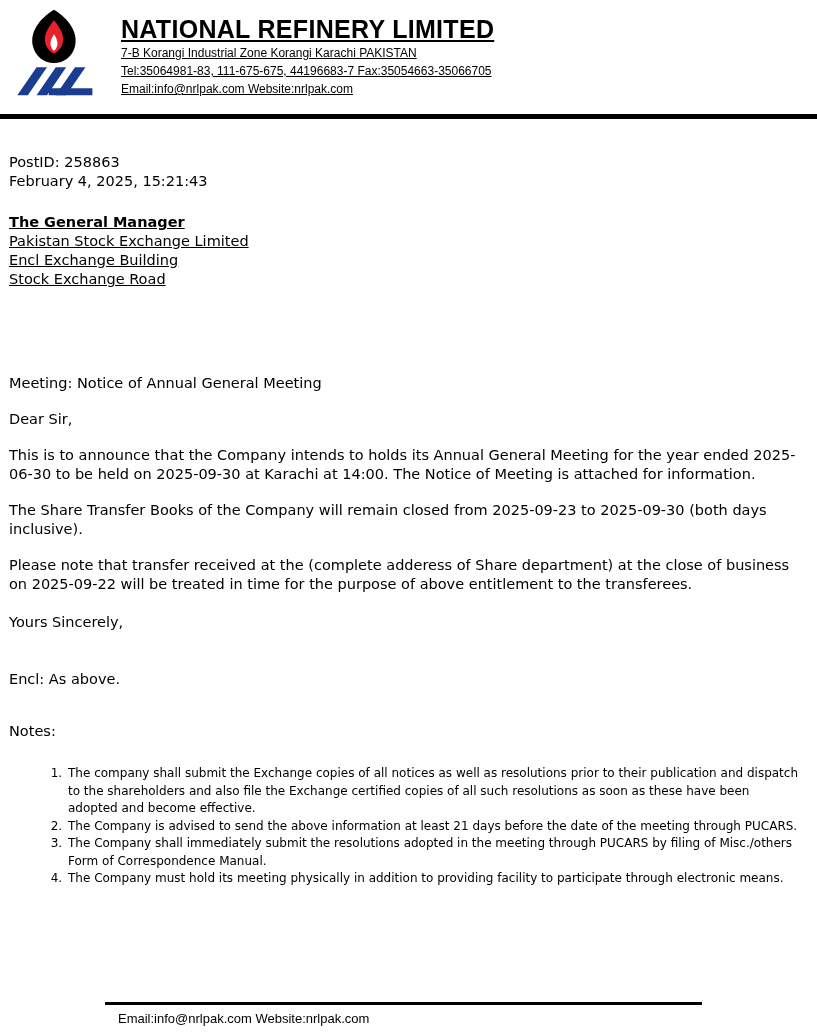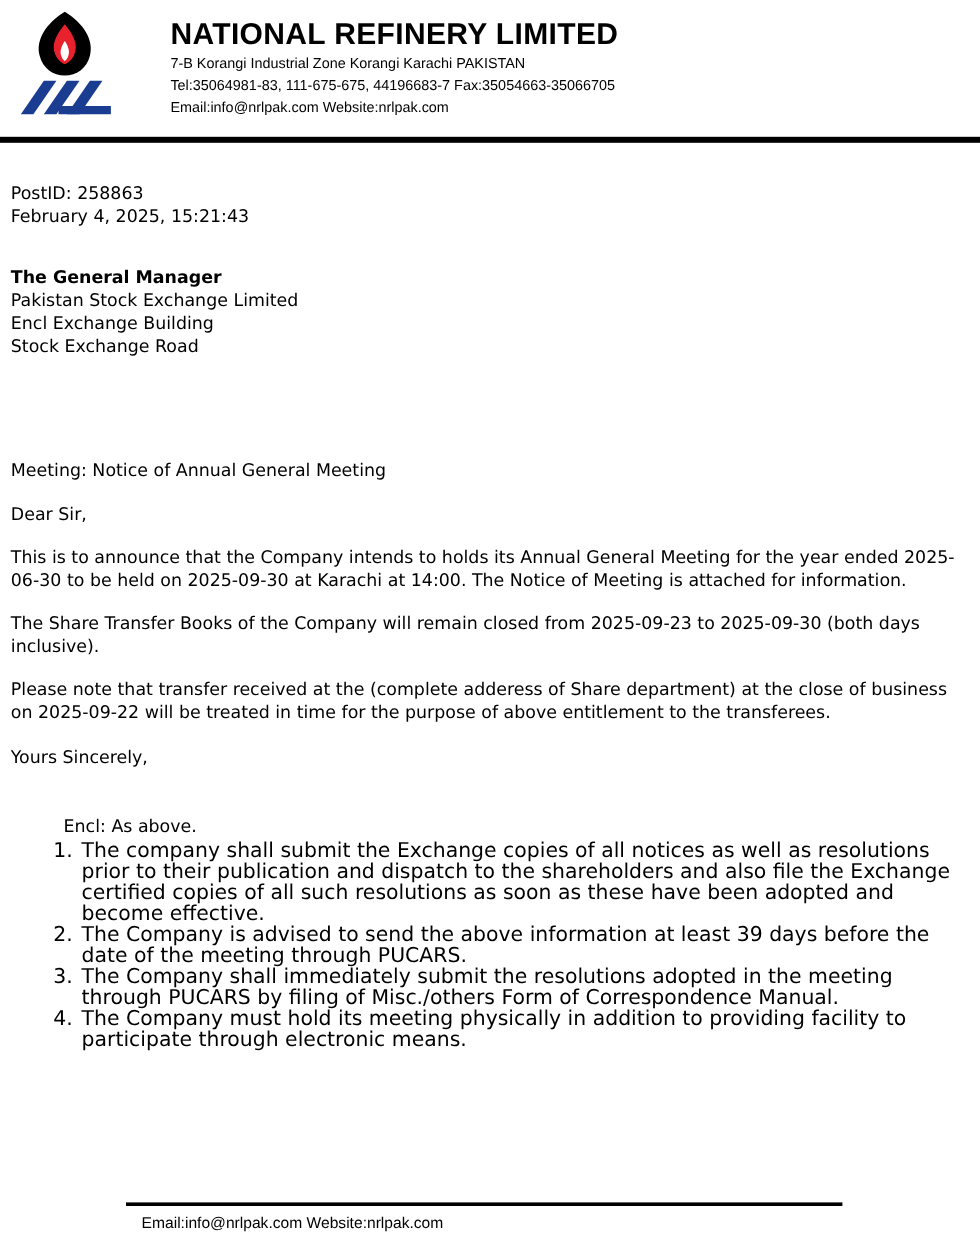--- a/index.html
+++ b/index.html
@@ -7,39 +7,39 @@
   body {
     width:817px; height:1032px;
     font-family:"DejaVu Sans", sans-serif;
     color:#000; position:relative; overflow:hidden;
   }
   .page { position:relative; width:817px; height:1032px; }
 
   
   .letterhead { display:flex; align-items:flex-start; padding:8px 8px 0 10px; }
   .logo-box { width:88px; height:96px; flex:0 0 auto; }
-  .head-text { margin-left:44px; padding-top:6px; font-family:"Liberation Sans", sans-serif; }
+  .head-text { margin-left:23px; padding-top:6px; font-family:"Liberation Sans", sans-serif;text-decoration:underline; }
   .company-name { font-size:25px; font-weight:bold; letter-spacing:0.3px; line-height:30px; }
   .addr { font-size:12px; line-height:17px; margin-top:1px; }
   .head-rule { height:5px; background:#000; margin-top:10px; width:100%; }
 
   
   .content { padding:0 18px 0 9px; font-size:14.5px; line-height:19px; }
   .meta-block { margin-top:34px; }
-  .recipient { margin-top:32px; }
+  .recipient { margin-top:22px;text-decoration:underline; }
   .recipient .r-title { font-weight:bold; }
   .subject-line { margin-top:85px; }
   .subject-line strong { font-weight:normal; }
   .salutation { margin-top:17px; }
   .para { margin-top:17px; }
   .closing { margin-top:19px; }
-  .enclosure { margin-top:38px;margin-left:44px; }
+  .enclosure { margin-top:38px; }
   .notes-heading { margin-top:33px; }
 
-  ol.notes-list { margin-top:2px; padding-left:57px; font-size:17px; line-height:17.5px; }
+  ol.notes-list { margin-top:24px; padding-left:57px; font-size:12px; line-height:17.5px; }
   ol.notes-list li { padding-left:2px; }
 
   
   .footer { position:absolute; left:0; right:0; bottom:6px; }
   .footer-rule { border:0; height:3px; background:#000; width:597px; margin-left:105px; }
   .footer-text { font-family:"Liberation Sans", sans-serif; font-size:13px; margin-top:6px; margin-left:118px; }
 </style>
 </head>
 <body>
 
@@ -90,24 +90,25 @@
     <p class="salutation">Dear Sir,</p>
 
     <p class="para">This is to announce that the Company intends to holds its Annual General Meeting for the year ended 2025-06-30 to be held on 2025-09-30 at Karachi at 14:00. The Notice of Meeting is attached for information.</p>
     <p class="para">The Share Transfer Books of the Company will remain closed from 2025-09-23 to 2025-09-30 (both days inclusive).</p>
     <p class="para">Please note that transfer received at the (complete adderess of Share department) at the close of business on 2025-09-22 will be treated in time for the purpose of above entitlement to the transferees.</p>
 
     <p class="para closing">Yours Sincerely,</p>
 
     <p class="enclosure">Encl: As above.</p>
 
+    <p class="notes-heading">Notes:</p>
 
     <ol class="notes-list">
       <li>The company shall submit the Exchange copies of all notices as well as resolutions prior to their publication and dispatch to the shareholders and also file the Exchange certified copies of all such resolutions as soon as these have been adopted and become effective.</li>
-      <li>The Company is advised to send the above information at least 39 days before the date of the meeting through PUCARS.</li>
+      <li>The Company is advised to send the above information at least 21 days before the date of the meeting through PUCARS.</li>
       <li>The Company shall immediately submit the resolutions adopted in the meeting through PUCARS by filing of Misc./others Form of Correspondence Manual.</li>
       <li>The Company must hold its meeting physically in addition to providing facility to participate through electronic means.</li>
     </ol>
 
   </main>
 
   <footer class="footer">
     <div class="footer-rule"></div>
     <div class="footer-text">Email:info@nrlpak.com Website:nrlpak.com</div>
   </footer>

